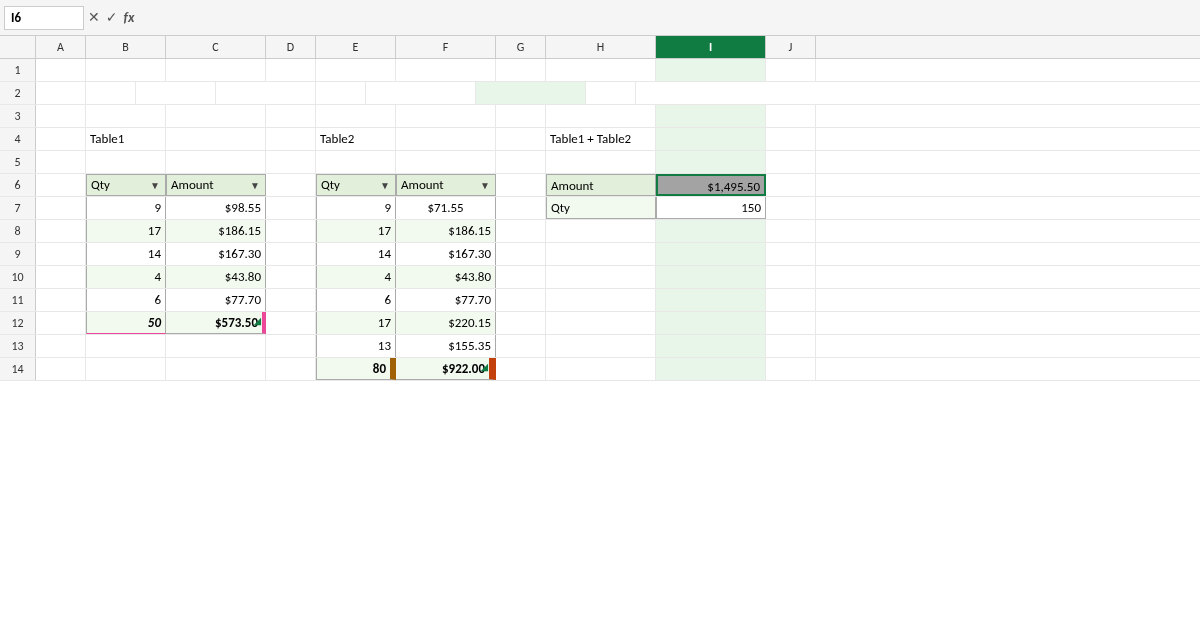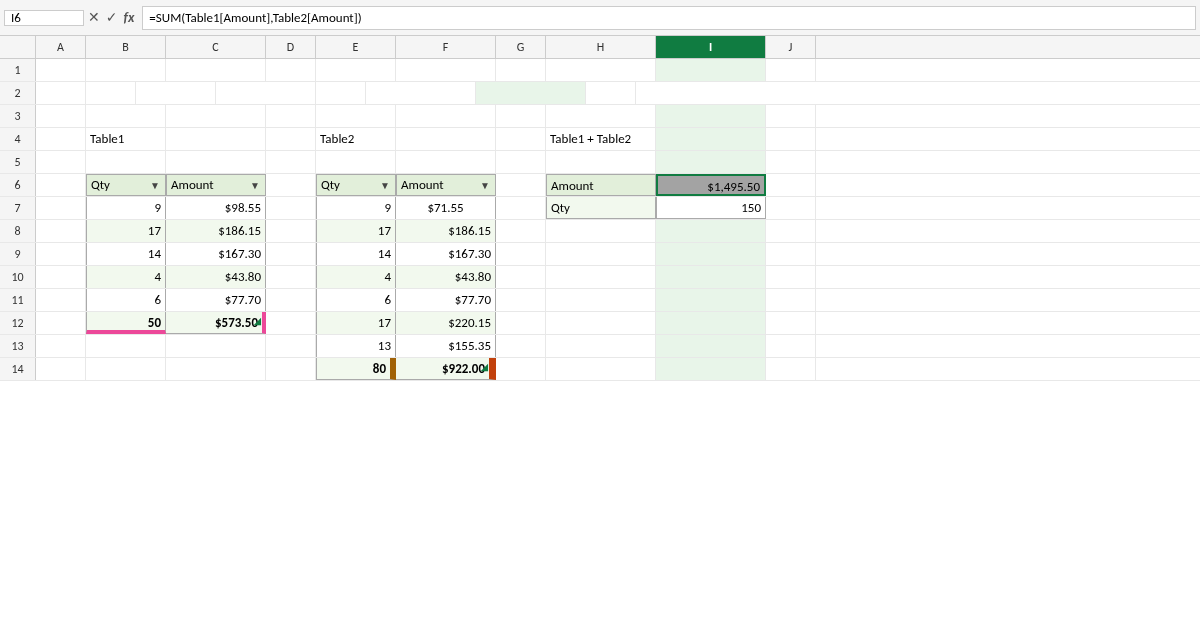--- a/index.html
+++ b/index.html
@@ -11,26 +11,27 @@
       align-items: center;
       border-bottom: 1px solid #ccc;
       background: #f5f5f5;
       height: 36px;
       padding: 0 4px;
     }
     .cell-ref-box {
       width: 80px;
       border: 1px solid #ccc;
       background: #fff;
-      height: 16px;
+      height: 24px;
       display: flex;
       align-items: center;
       padding: 0 6px;
       font-size: 13px;
       margin-right: 4px;
+      font-weight: bold;
     }
     .formula-bar-icons {
       display: flex;
       align-items: center;
       gap: 6px;
       margin-right: 8px;
       color: #555;
       font-size: 14px;
     }
     .formula-input {
@@ -157,21 +158,20 @@
 </head>
 <body>
 
 <div class="formula-bar">
   <div class="cell-ref-box">I6</div>
   <div class="formula-bar-icons">
     <span>✕</span>
     <span>✓</span>
     <span style="font-style:italic;font-weight:bold;">fx</span>
   </div>
-  <div class="formula-input" style="display:flex;align-items:center;">=SUM(Table1[Amount],Table2[Amount])</div>
 </div>
 
 <div class="spreadsheet">
 
   <div class="col-headers">
     <div class="row-header-cell"></div>
     <div class="col-header-cell col-a">A</div>
     <div class="col-header-cell col-b">B</div>
     <div class="col-header-cell col-c">C</div>
     <div class="col-header-cell col-d">D</div>
@@ -391,21 +391,21 @@
     </div>
     <div class="sheet-cell col-g"></div>
     <div class="sheet-cell col-h"></div>
     <div class="sheet-cell col-i selected-col"></div>
     <div class="sheet-cell col-j"></div>
   </div>
 
   <div class="sheet-row">
     <div class="row-num">12</div>
     <div class="sheet-cell col-a"></div>
-    <div class="sheet-cell col-b table1-row-alt text-right text-bold" style="border-left:1px solid #aaa; border-right:1px solid #aaa; border-bottom:4px solid #ec4899; position:relative;">
+    <div class="sheet-cell col-b table1-row-alt text-right text-bold" style="border-left:1px solid #aaa; border-right:1px solid #aaa; border-bottom:1px solid #ec4899; position:relative;font-style:italic;">
       <span>50</span>
     </div>
     <div class="sheet-cell col-c table1-row-alt text-right text-bold" style="border-right:4px solid #ec4899; border-bottom:1px solid #aaa; position:relative;">
       <span>$573.50</span>
       <span style="position:absolute; right:1px; bottom:1px; color:#107c41; font-size:9px;">◢</span>
     </div>
     <div class="sheet-cell col-d"></div>
     <div class="sheet-cell col-e table2-row-alt text-right" style="border-left:1px solid #aaa; border-right:1px solid #aaa;">
       <span>17</span>
     </div>

